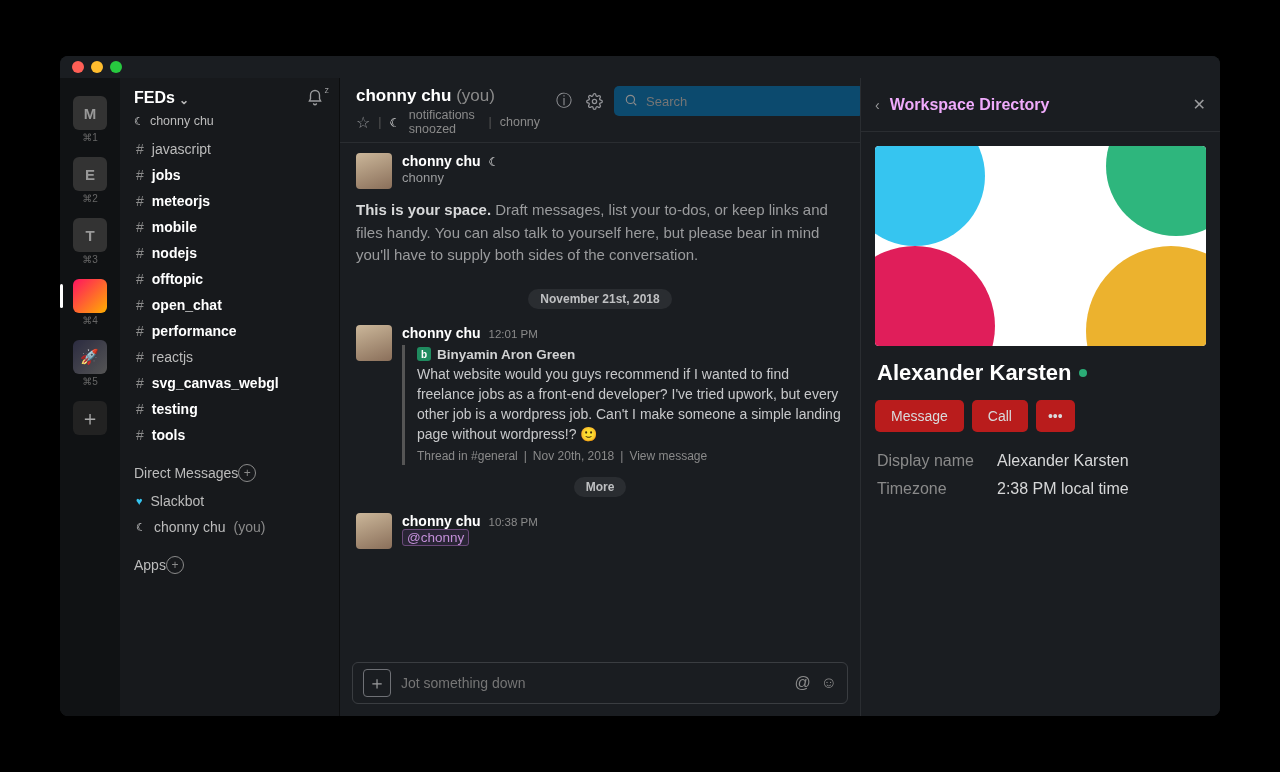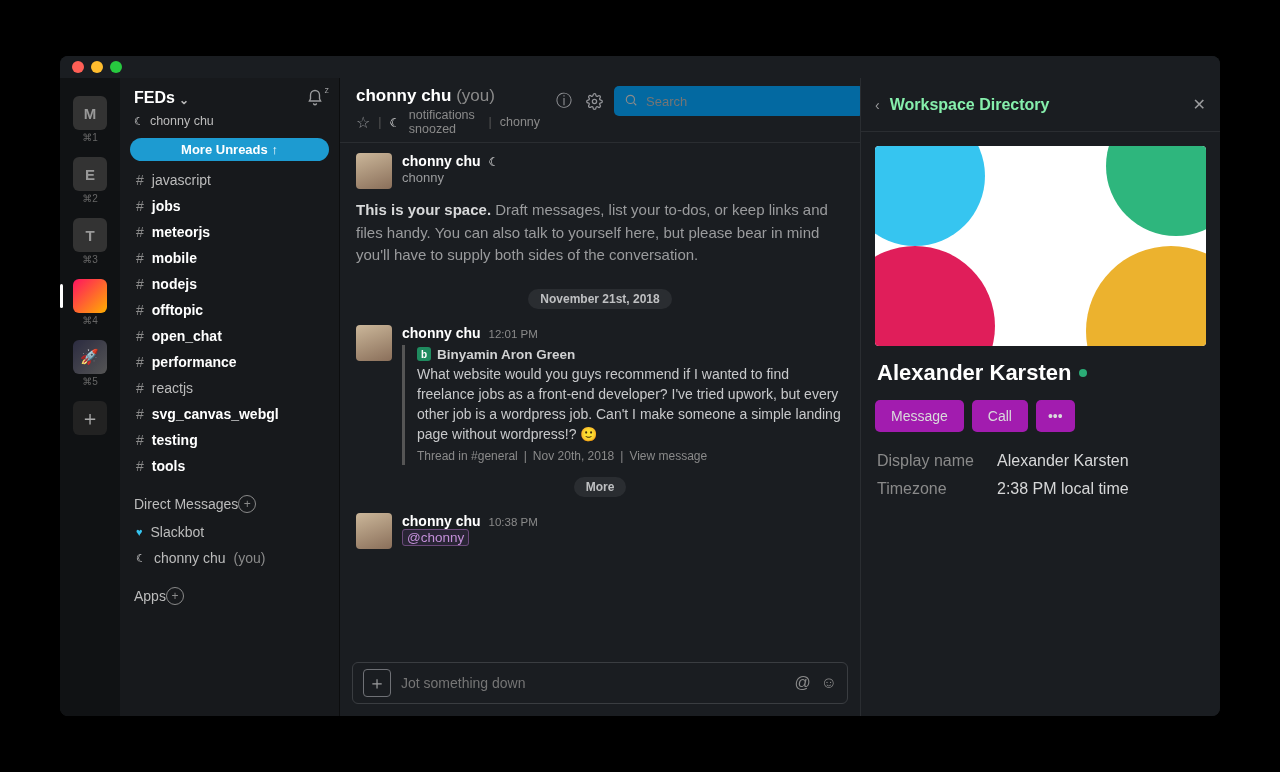--- a/index.html
+++ b/index.html
@@ -124,21 +124,21 @@
     display:flex; align-items:flex-start; gap:14px;justify-content:space-between;
   }
   .chdr-left { flex:1; }
   .chdr-title { font-size: 17px; font-weight:700; color:#fff; }
   .chdr-title .you { color:#8a8a8a; font-weight:400; }
   .chdr-sub { font-size: 12.5px; color:#8a8a8a; display:flex; align-items:center; gap:8px; margin-top:2px;}
   .chdr-sub .sep { color:#555; }
   .chdr-right { display:flex; align-items:center; gap:10px; }
   .hicon { width:20px;height:20px; color:#929397; display:inline-flex;align-items:center;justify-content:center; font-size:16px;}
   .search {
-    background:#0369a1; border-radius:5px; height:30px; width:250px;
+    background:#0c4a6e; border-radius:5px; height:30px; width:250px;
     display:flex; align-items:center; gap:8px; padding:0 10px; color:#8a8a8a;
   }
   .search input {
     background:transparent; border:none; outline:none; color:#d1d2d3; font-size:13px; flex:1;
   }
   .messages { flex:1; overflow:auto; padding: 0 0 6px 0;}
   .msg {
     display:flex; gap:10px; padding: 10px 16px 4px 16px;
   }
   .avatar { width:36px;height:36px;border-radius:4px;background:#6b7a8f; flex-shrink:0;
@@ -186,38 +186,38 @@
     width: 360px;
     background: #1a1d21;
     border-left: 1px solid #2a2d31;
     display:flex; flex-direction:column;
   }
   .phdr {
     height: 54px; display:flex; align-items:center; justify-content:space-between;
     padding: 0 14px; border-bottom:1px solid #2a2d31;
   }
   .phdr-left { display:flex; align-items:center; gap:10px; color:#d1d2d3; }
-  .phdr-title { font-weight:700; font-size:16px; color:#86efac; }
+  .phdr-title { font-weight:700; font-size:16px; color:#f0abfc; }
   .pclose { color:#9a9b9d; font-size:16px; }
   .pimg {
     margin: 14px 14px 10px 14px;
     height: 200px; border-radius:4px; background:#fff; position:relative; overflow:hidden;
   }
   .pimg .circle { position:absolute; border-radius:50%; }
   .c1 { width:140px;height:140px;background:#36c5f0; top:-40px; left:-30px;}
   .c2 { width:140px;height:140px;background:#2eb67d; top:-50px; right:-40px;}
   .c3 { width:160px;height:160px;background:#e01e5a; bottom:-60px; left:-40px;}
   .c4 { width:170px;height:170px;background:#ecb22e; bottom:-70px; right:-50px;}
   .pname {
     padding: 4px 16px; font-size: 22px; font-weight:800; color:#fff;
     display:flex; align-items:center; gap:8px;
   }
   .pbtns { display:flex; gap:8px; padding: 10px 14px 14px 14px; }
   .pbtn {
-    background:#a21caf; color:#d9dadb; border-radius:5px; padding:8px 16px;
+    background:#b91c1c; color:#d9dadb; border-radius:5px; padding:8px 16px;
     font-size:14px; font-weight:500;
   }
   .pbtn.more { padding:8px 12px; }
   .pmeta { padding: 6px 16px; display:grid; grid-template-columns: 120px 1fr; row-gap:10px; font-size:16px;}
   .pmeta .label { color:#8a8a8a; }
   .pmeta .value { color:#d7d8d9; }
   .chev { font-size:12px; color:#bcbcbc; }
   .bell { position:relative; } 
 </style>
 </head>
@@ -265,24 +265,20 @@
           <svg width="18" height="18" viewBox="0 0 24 24" fill="none" stroke="#9a9b9d" stroke-width="1.8">
               <path d="M6 8a6 6 0 1 1 12 0v5l1.5 3h-15L6 13z"></path>
               <path d="M10 19a2 2 0 0 0 4 0"></path>
             </svg>
           <span style="position:absolute;top:-3px;right:-4px;font-size:9px;color:#9a9b9d;">z</span>
         </div>
       </div>
       <div class="sb-user">
         <span class="presence-snoozed">☾</span>
         <span>chonny chu</span>
-      </div>
-      <div class="more-unreads">
-        <span>More Unreads</span>
-        <span> ↑</span>
       </div>
       <div class="sb-list" id="channels-list">
           <div class="sb-item">
             <span class="hash">#</span>
             <span>javascript</span>
           </div>
           <div class="sb-item bold">
             <span class="hash">#</span>
             <span>jobs</span>
           </div>

